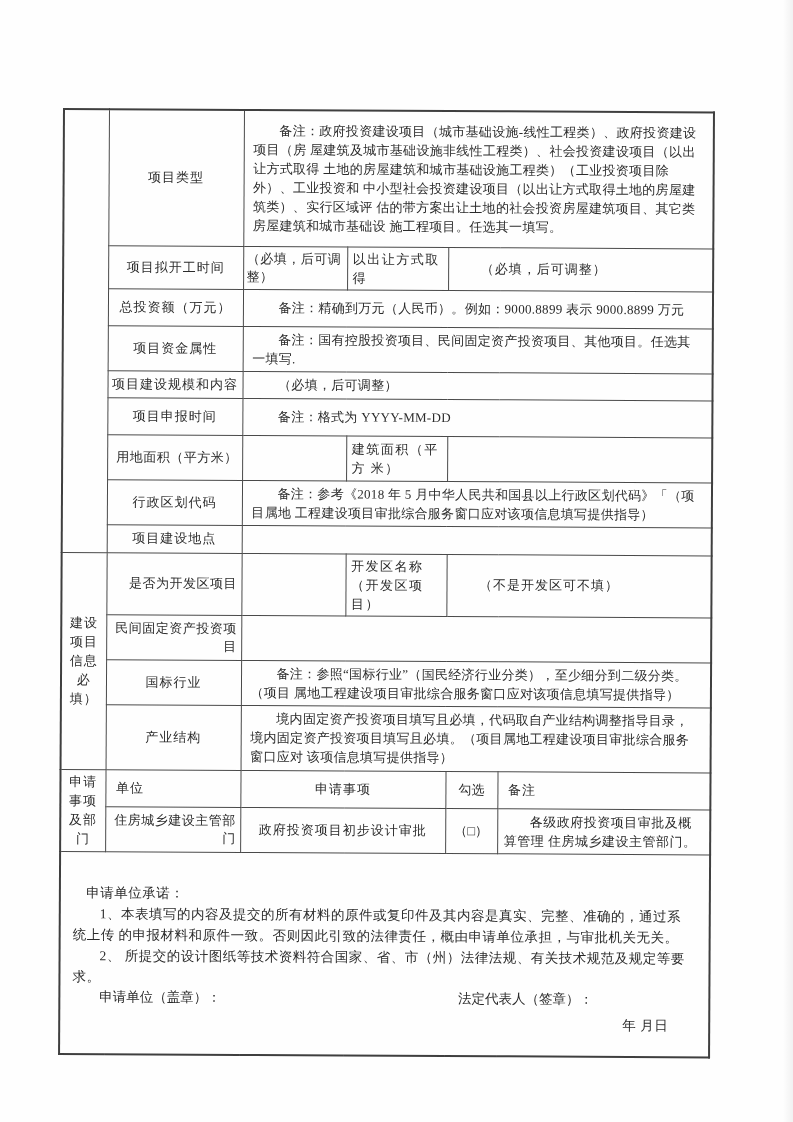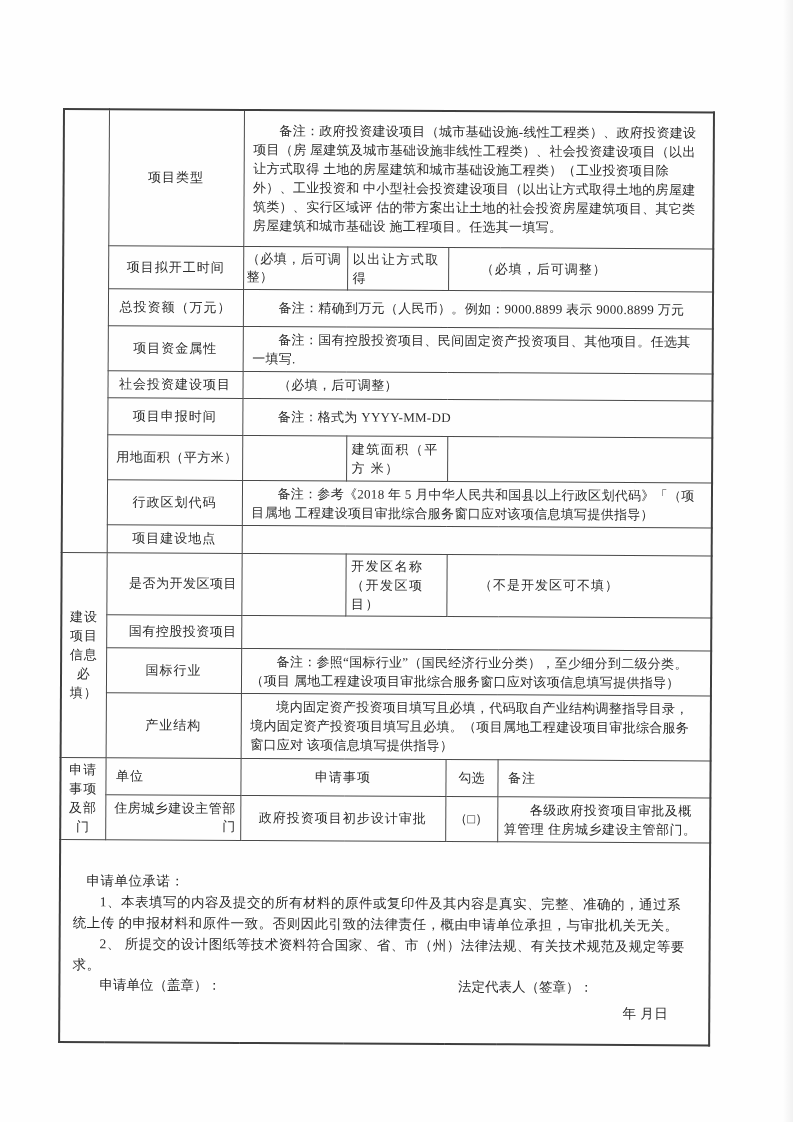--- a/index.html
+++ b/index.html
@@ -139,21 +139,21 @@
       </tr>
       <tr style="height:37px">
         <td class="c1">总投资额（万元）</td>
         <td class="note" colspan="4">备注：精确到万元（人民币）。例如：9000.8899 表示 9000.8899 万元</td>
       </tr>
       <tr style="height:36px">
         <td class="c1">项目资金属性</td>
         <td class="note" colspan="4">备注：国有控股投资项目、民间固定资产投资项目、其他项目。任选其一填写.</td>
       </tr>
       <tr style="height:25px">
-        <td class="c1">社会投资建设项目</td>
+        <td class="c1">项目建设规模和内容</td>
         <td class="note" colspan="4">（必填，后可调整）</td>
       </tr>
       <tr style="height:37px">
         <td class="c1">项目申报时间</td>
         <td class="note" colspan="4">备注：格式为 YYYY-MM-DD</td>
       </tr>
       <tr style="height:45px">
         <td class="c1 left">用地面积（平方米）</td>
         <td class="val1"></td>
         <td class="sublabel">建筑面积（平方 米）</td>
@@ -169,21 +169,21 @@
       </tr>
 
       <tr style="height:44px">
         <td class="c0" rowspan="4">建设项目信息必填）</td>
         <td class="c1 left">是否为开发区项目</td>
         <td class="val1"></td>
         <td class="sublabel">开发区名称（开发区项目）</td>
         <td class="val2" colspan="2">（不是开发区可不填）</td>
       </tr>
       <tr style="height:33px">
-        <td class="c1 left">国有控股投资项目</td>
+        <td class="c1 left">民间固定资产投资项目</td>
         <td class="note" colspan="4"></td>
       </tr>
       <tr style="height:43px">
         <td class="c1">国标行业</td>
         <td class="note" colspan="4">备注：参照“国标行业”（国民经济行业分类），至少细分到二级分类。（项目 属地工程建设项目审批综合服务窗口应对该项信息填写提供指导）</td>
       </tr>
       <tr style="height:65px">
         <td class="c1">产业结构</td>
         <td class="note" colspan="4">境内固定资产投资项目填写且必填，代码取自产业结构调整指导目录，境内固定资产投资项目填写且必填。（项目属地工程建设项目审批综合服务窗口应对 该项信息填写提供指导）</td>
       </tr>

